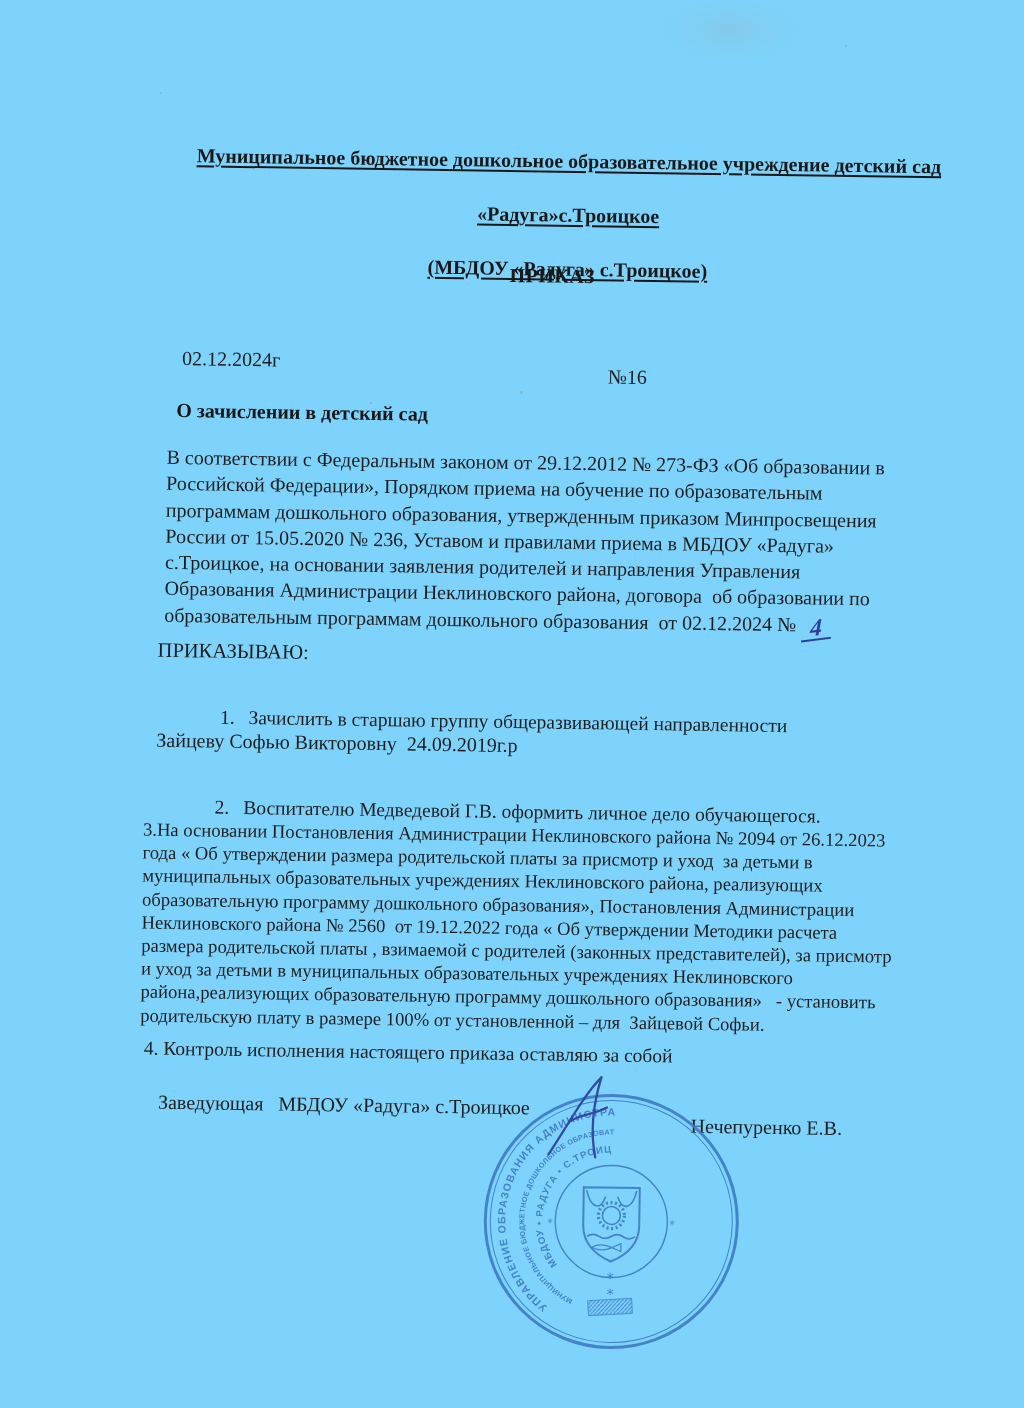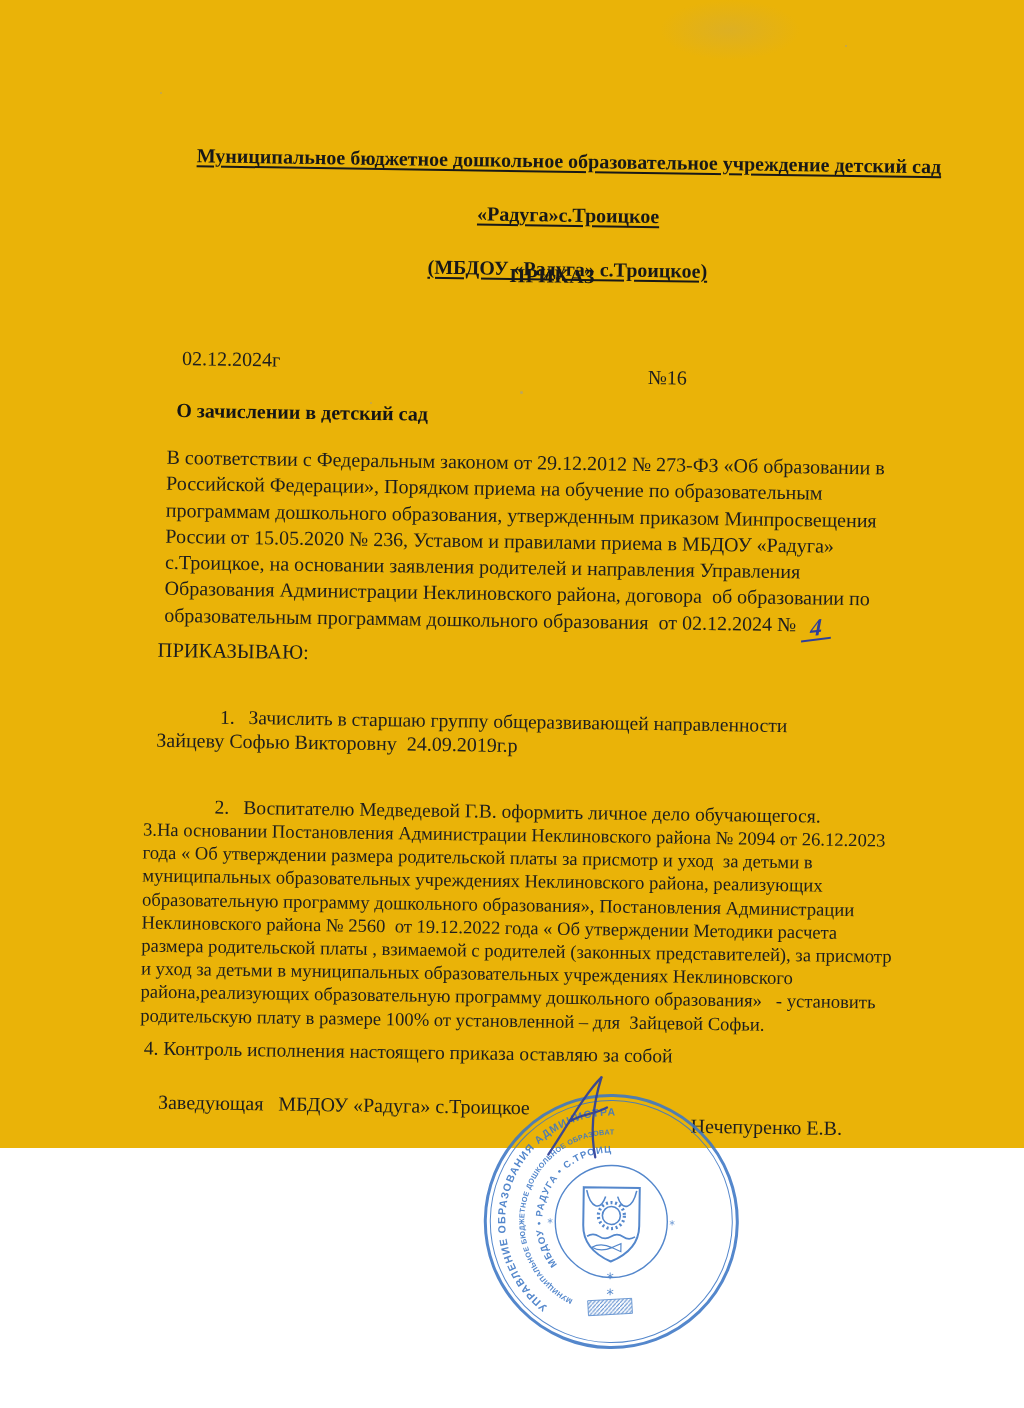--- a/index.html
+++ b/index.html
@@ -7,22 +7,22 @@
   body {
     background: #ffffff;
     font-family: "Liberation Serif", "DejaVu Serif", serif;
     color: #1e1e1e;
     overflow: hidden;
     position: relative;
   }
   .sheet {
     position: absolute;
     left: 0; top: 0;
-    width: 1024px; height: 1148px;
-    background: #eab308;
+    width: 1024px; height: 1408px;
+    background: #7dd3fc;
   }
   .content {
     position: absolute;
     left: 0; top: 0;
     width: 1024px; height: 1408px;
     transform: rotate(0.85deg);
     transform-origin: 50% 45%;
   }
   .block { position: absolute; white-space: pre-wrap; }
 
@@ -39,21 +39,21 @@
   .doc-title {
     left: 50px; top: 264px; width: 994px;
     text-align: center;
     font-weight: bold;
     font-size: 20px;
     letter-spacing: 0.5px;
     color: #181818;
   }
 
   .doc-date  { left: 178px; top: 352px; font-size: 20px; }
-  .doc-number{ left: 644px; top: 364px; font-size: 20px; }
+  .doc-number{ left: 604px; top: 364px; font-size: 20px; }
 
   .subject {
     left: 173px; top: 404px;
     font-weight: bold;
     font-size: 20px;
     color: #151515;
   }
 
   .preamble {
     left: 164px; top: 449px; width: 800px;

